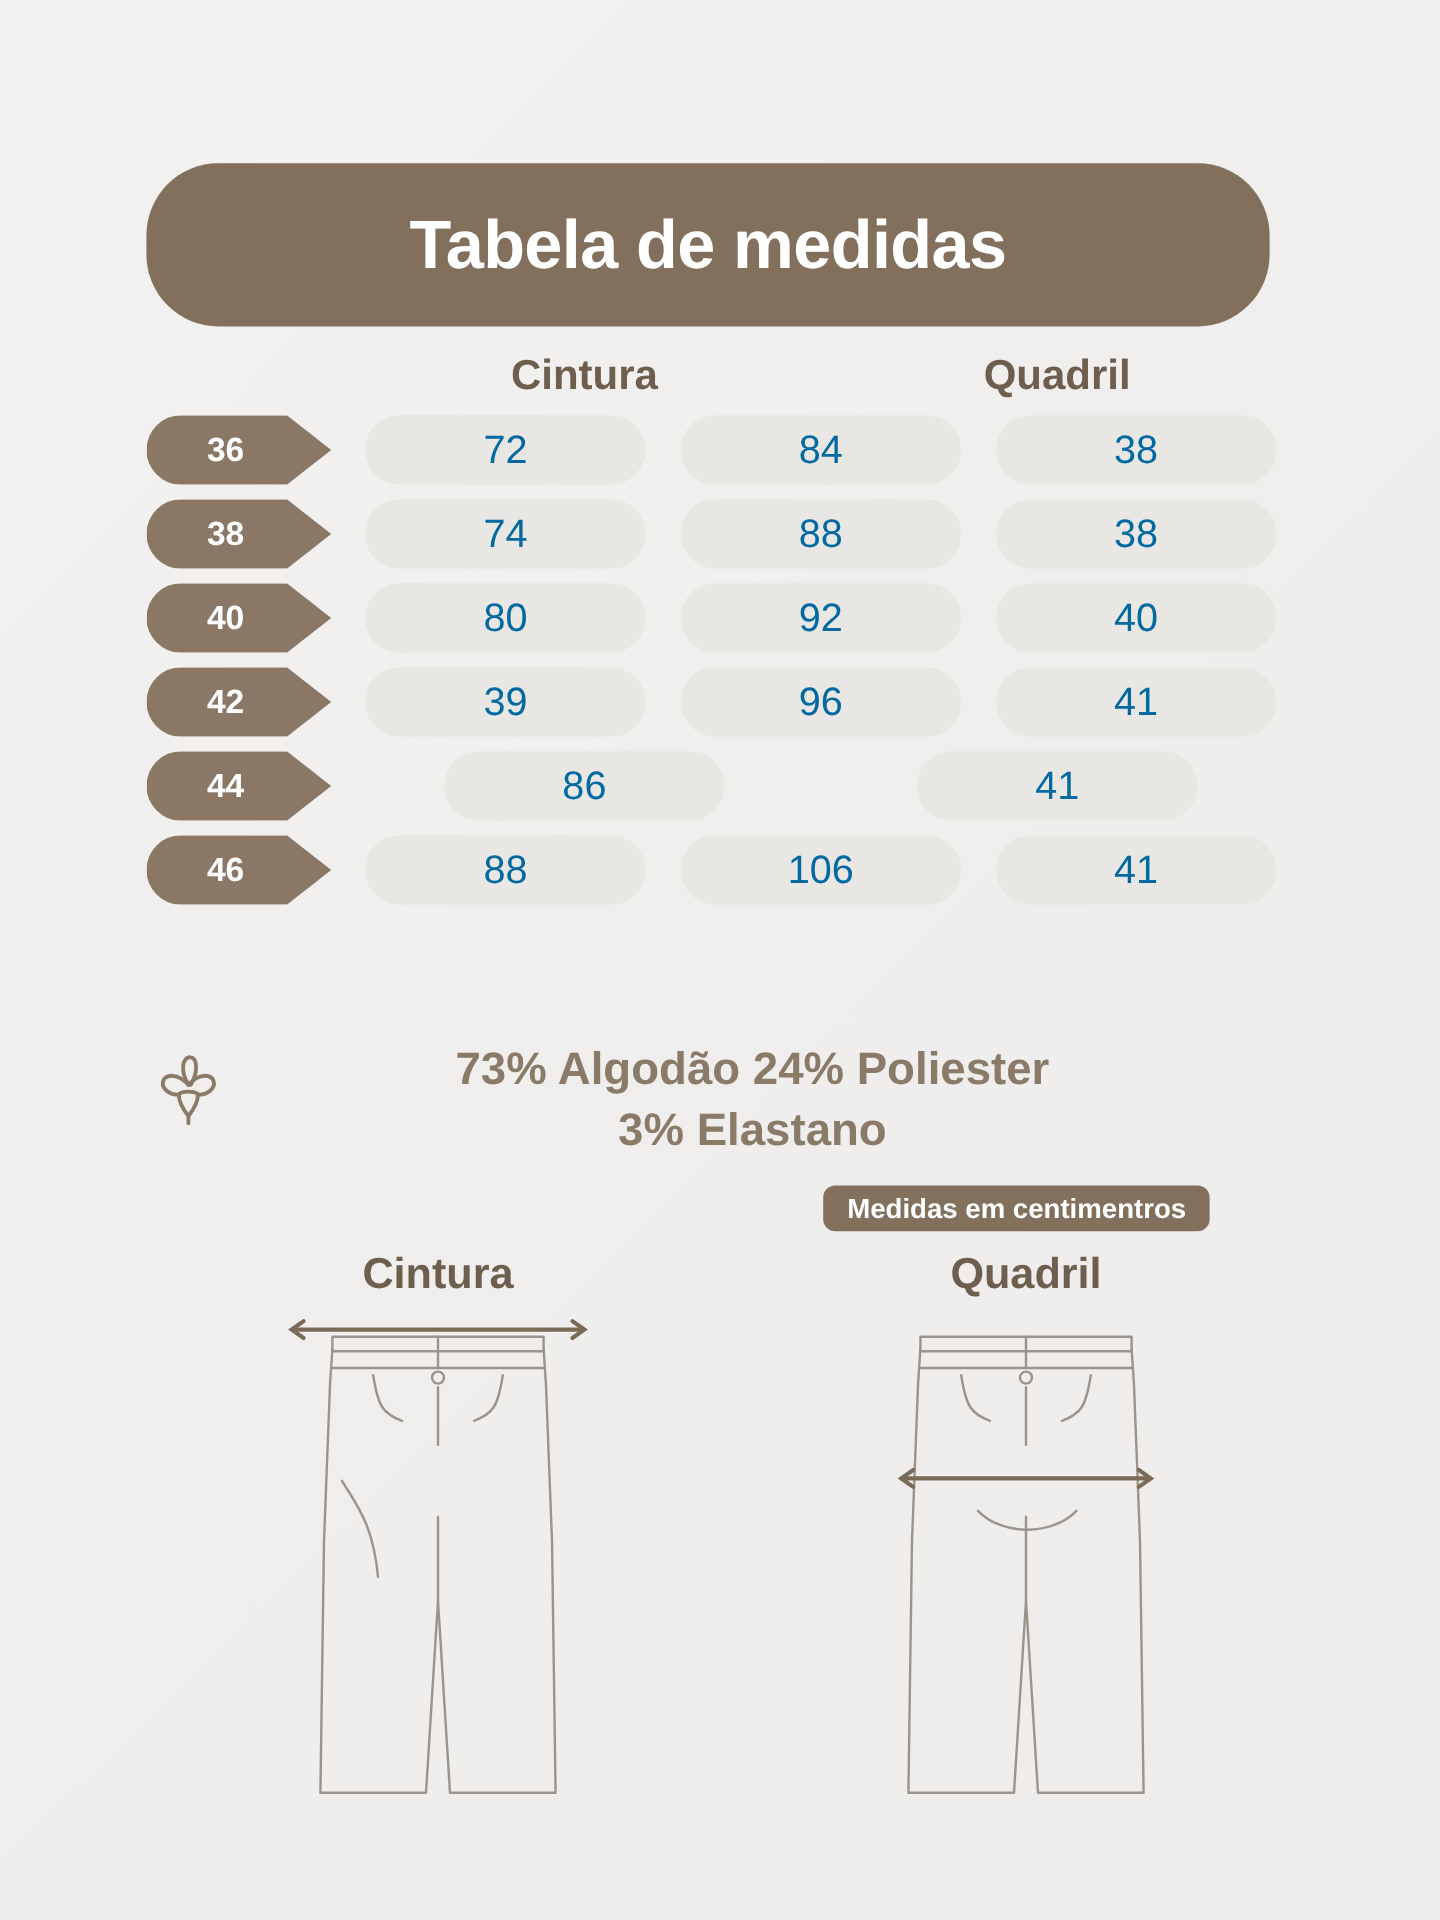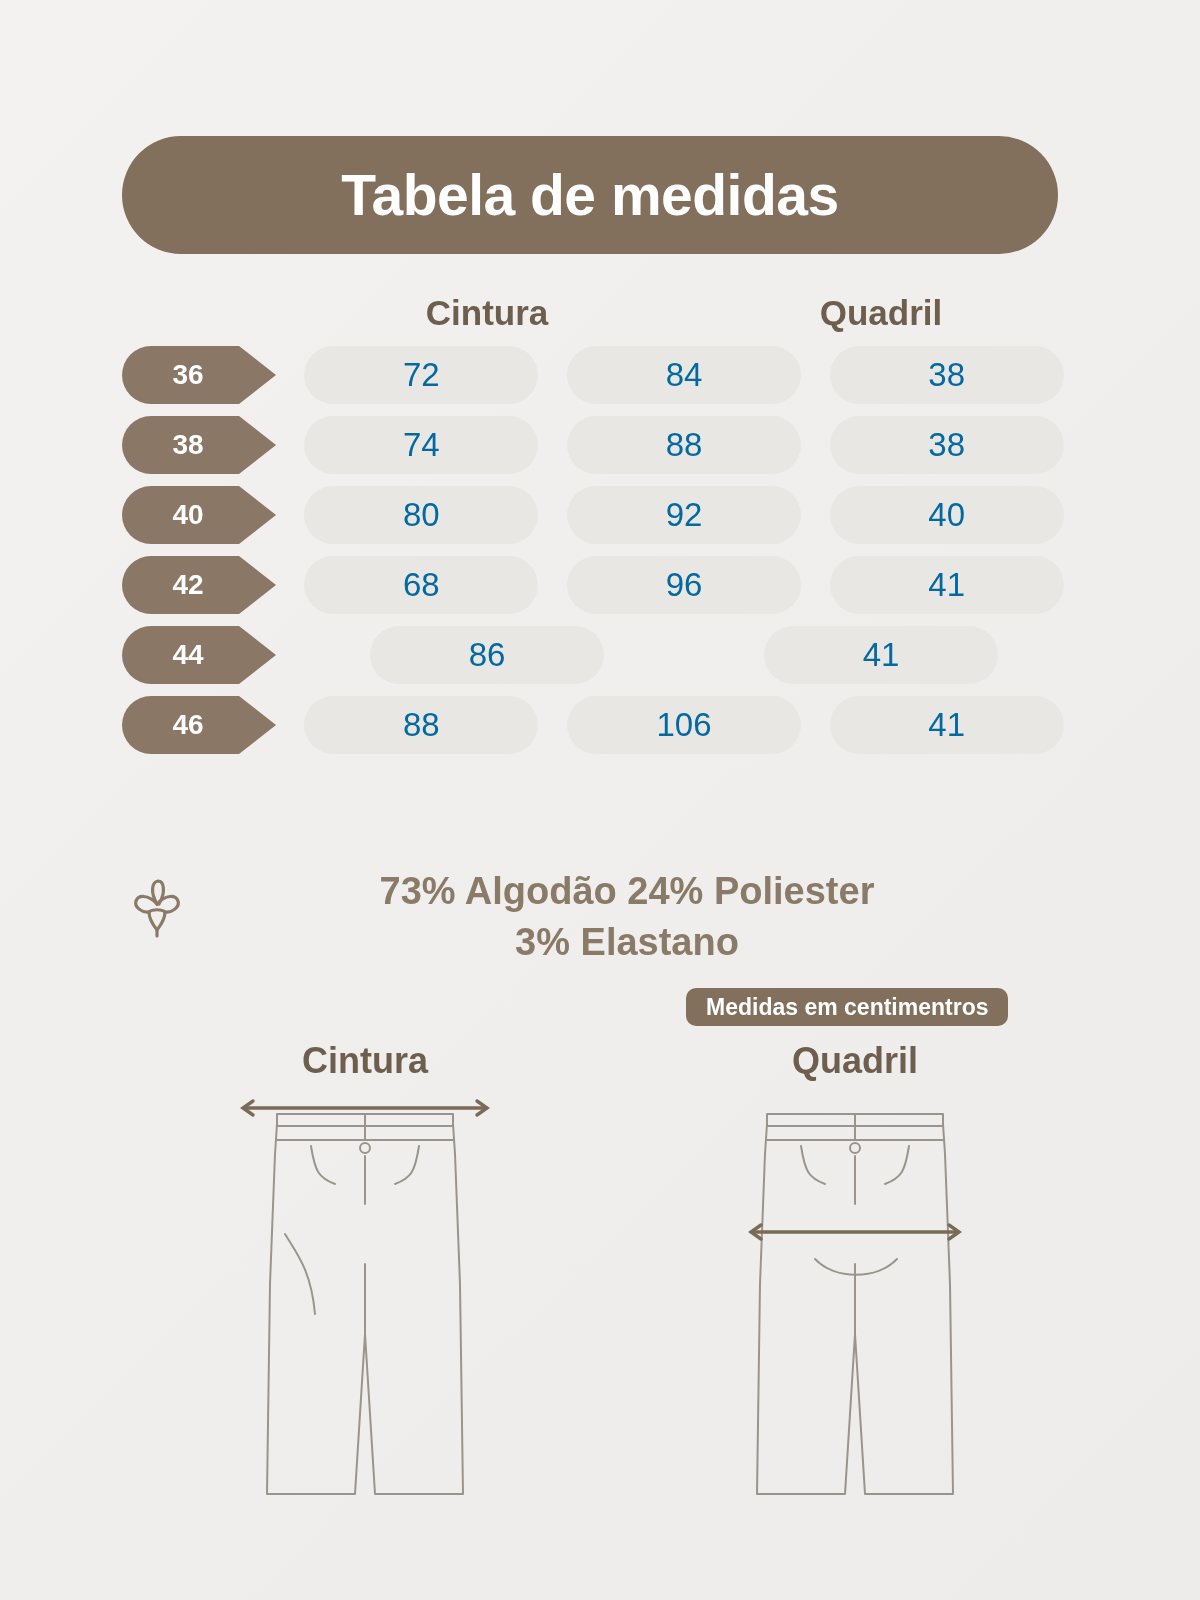--- a/index.html
+++ b/index.html
@@ -21,21 +21,21 @@
     height: 1600px;
     background: linear-gradient(135deg, #f4f2f0 0%, #f1efed 40%, #eeecea 100%);
   }
 
   
   .title-pill {
     position: absolute;
     left: 122px;
     top: 136px;
     width: 936px;
-    height: 118px;
+    height: 136px;
     background: #82705d;
     border-radius: 60px;
     display: flex;
     align-items: center;
     justify-content: center;
   }
   .title-pill .title-text {
     color: #ffffff;
     font-size: 57px;
     font-weight: bold;
@@ -235,21 +235,21 @@
       <div class="cellwrap">
         <div class="cell">40</div>
       </div>
     </div>
 
     <div class="row">
       <div class="size-tag">
         <span>42</span>
       </div>
       <div class="cellwrap">
-        <div class="cell">68</div>
+        <div class="cell">39</div>
       </div>
       <div class="cellwrap">
         <div class="cell">96</div>
       </div>
       <div class="cellwrap">
         <div class="cell">41</div>
       </div>
     </div>
 
     <div class="row">

